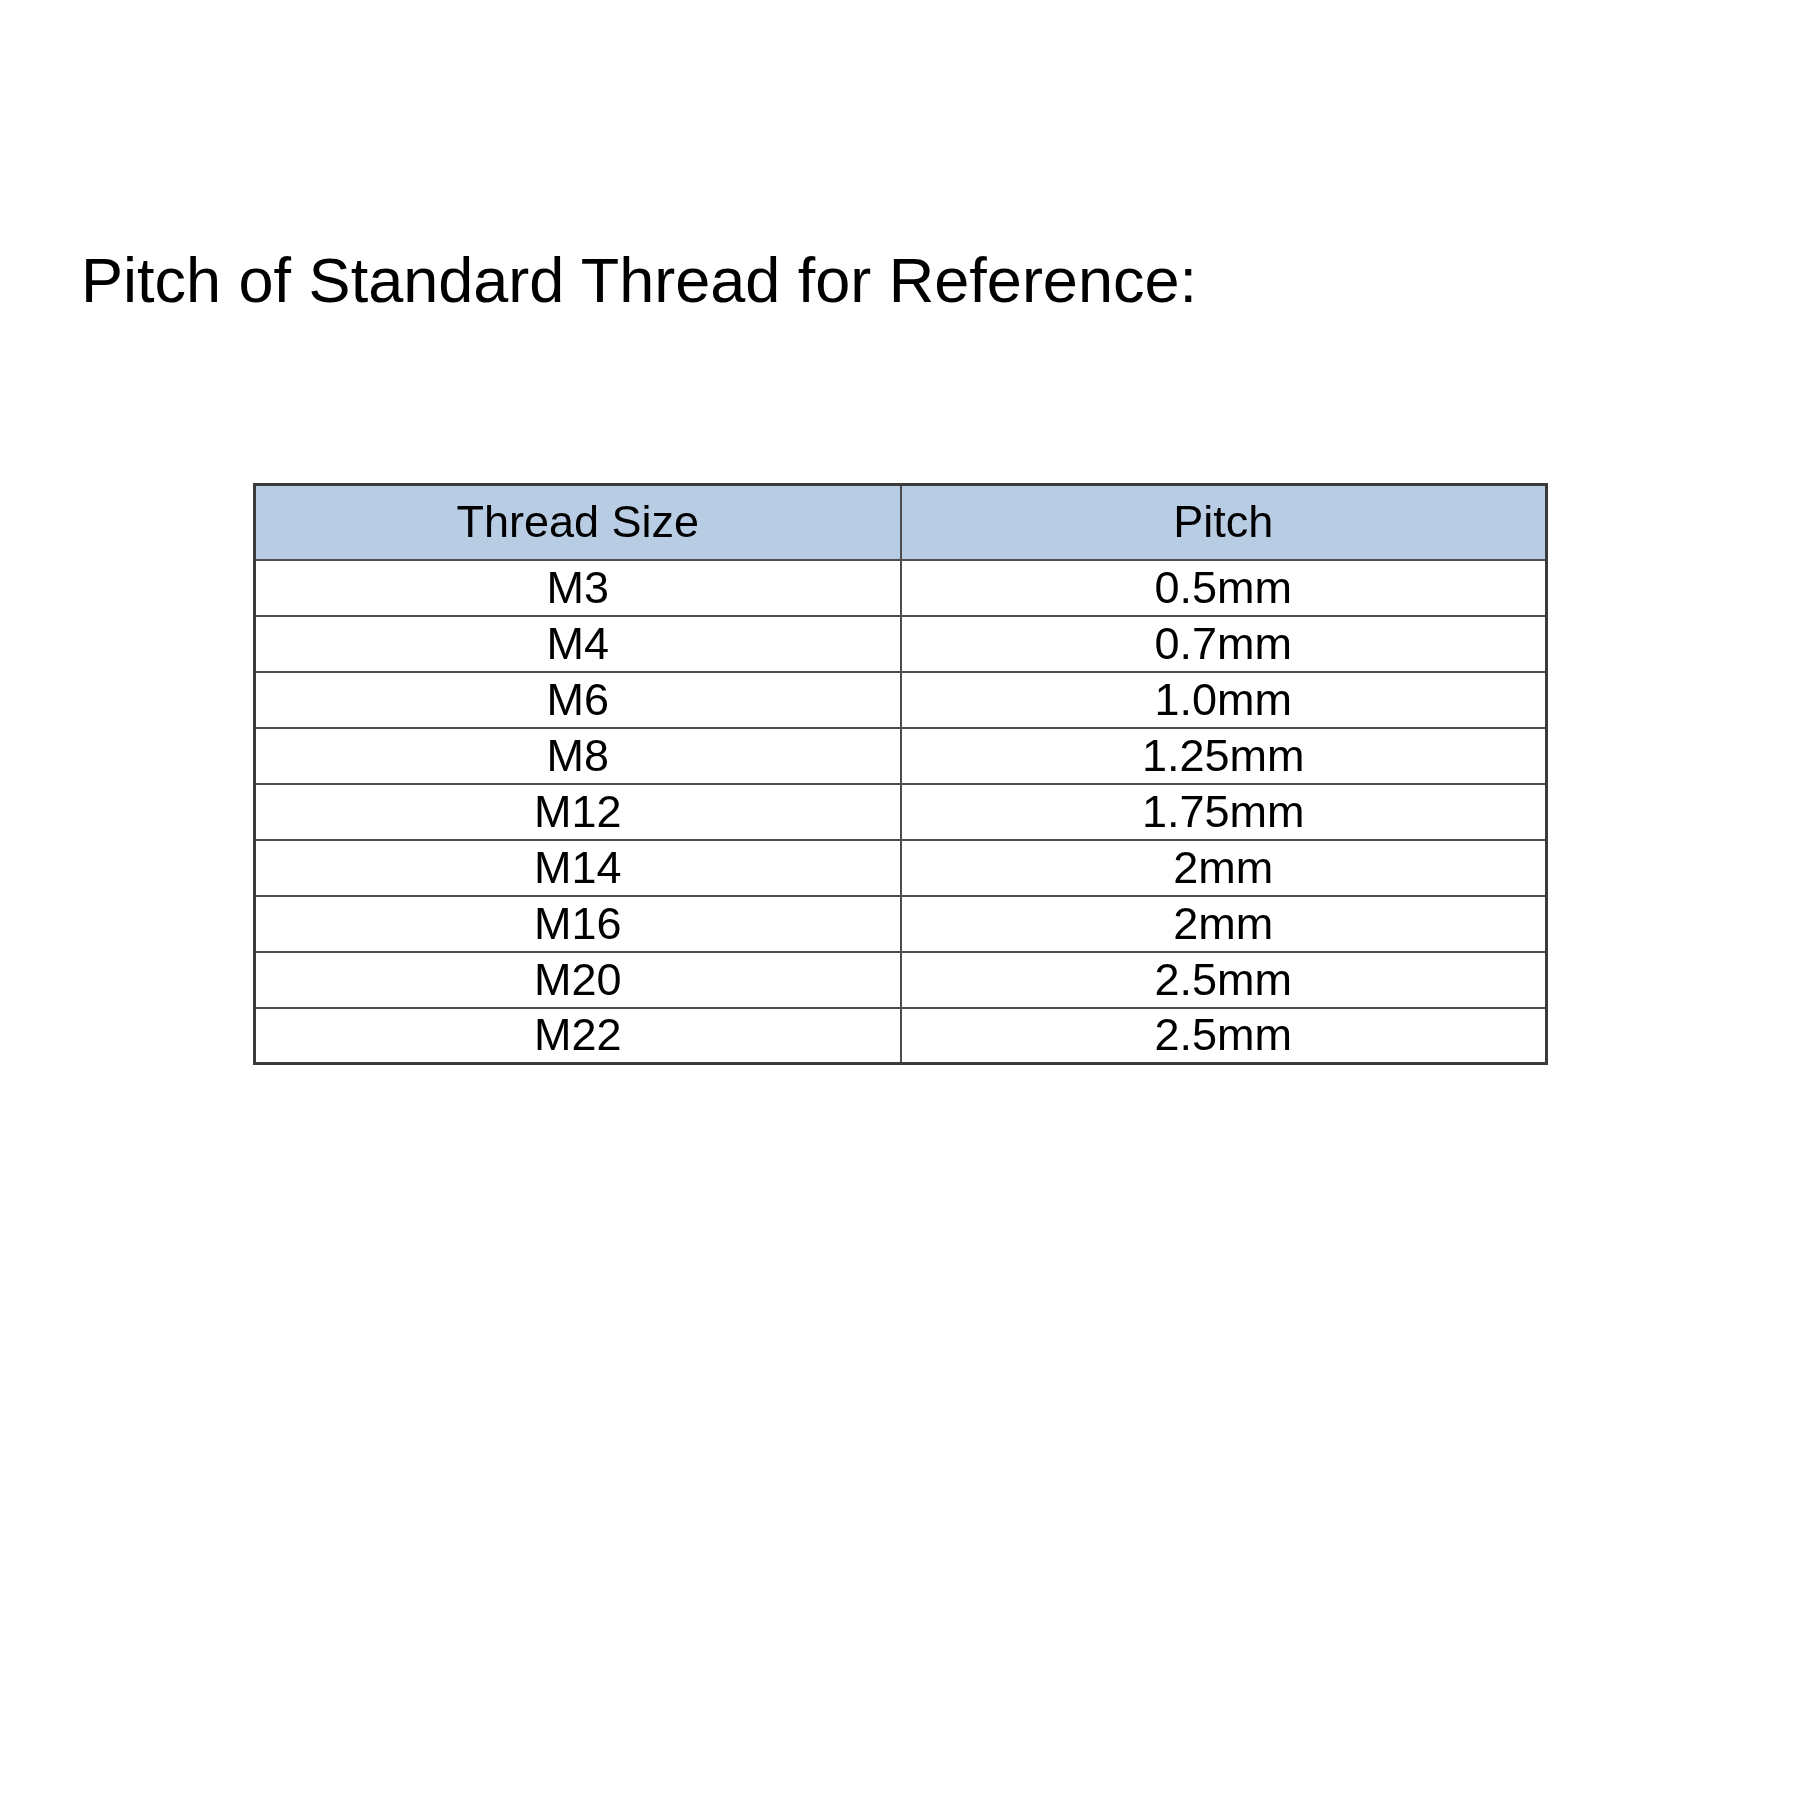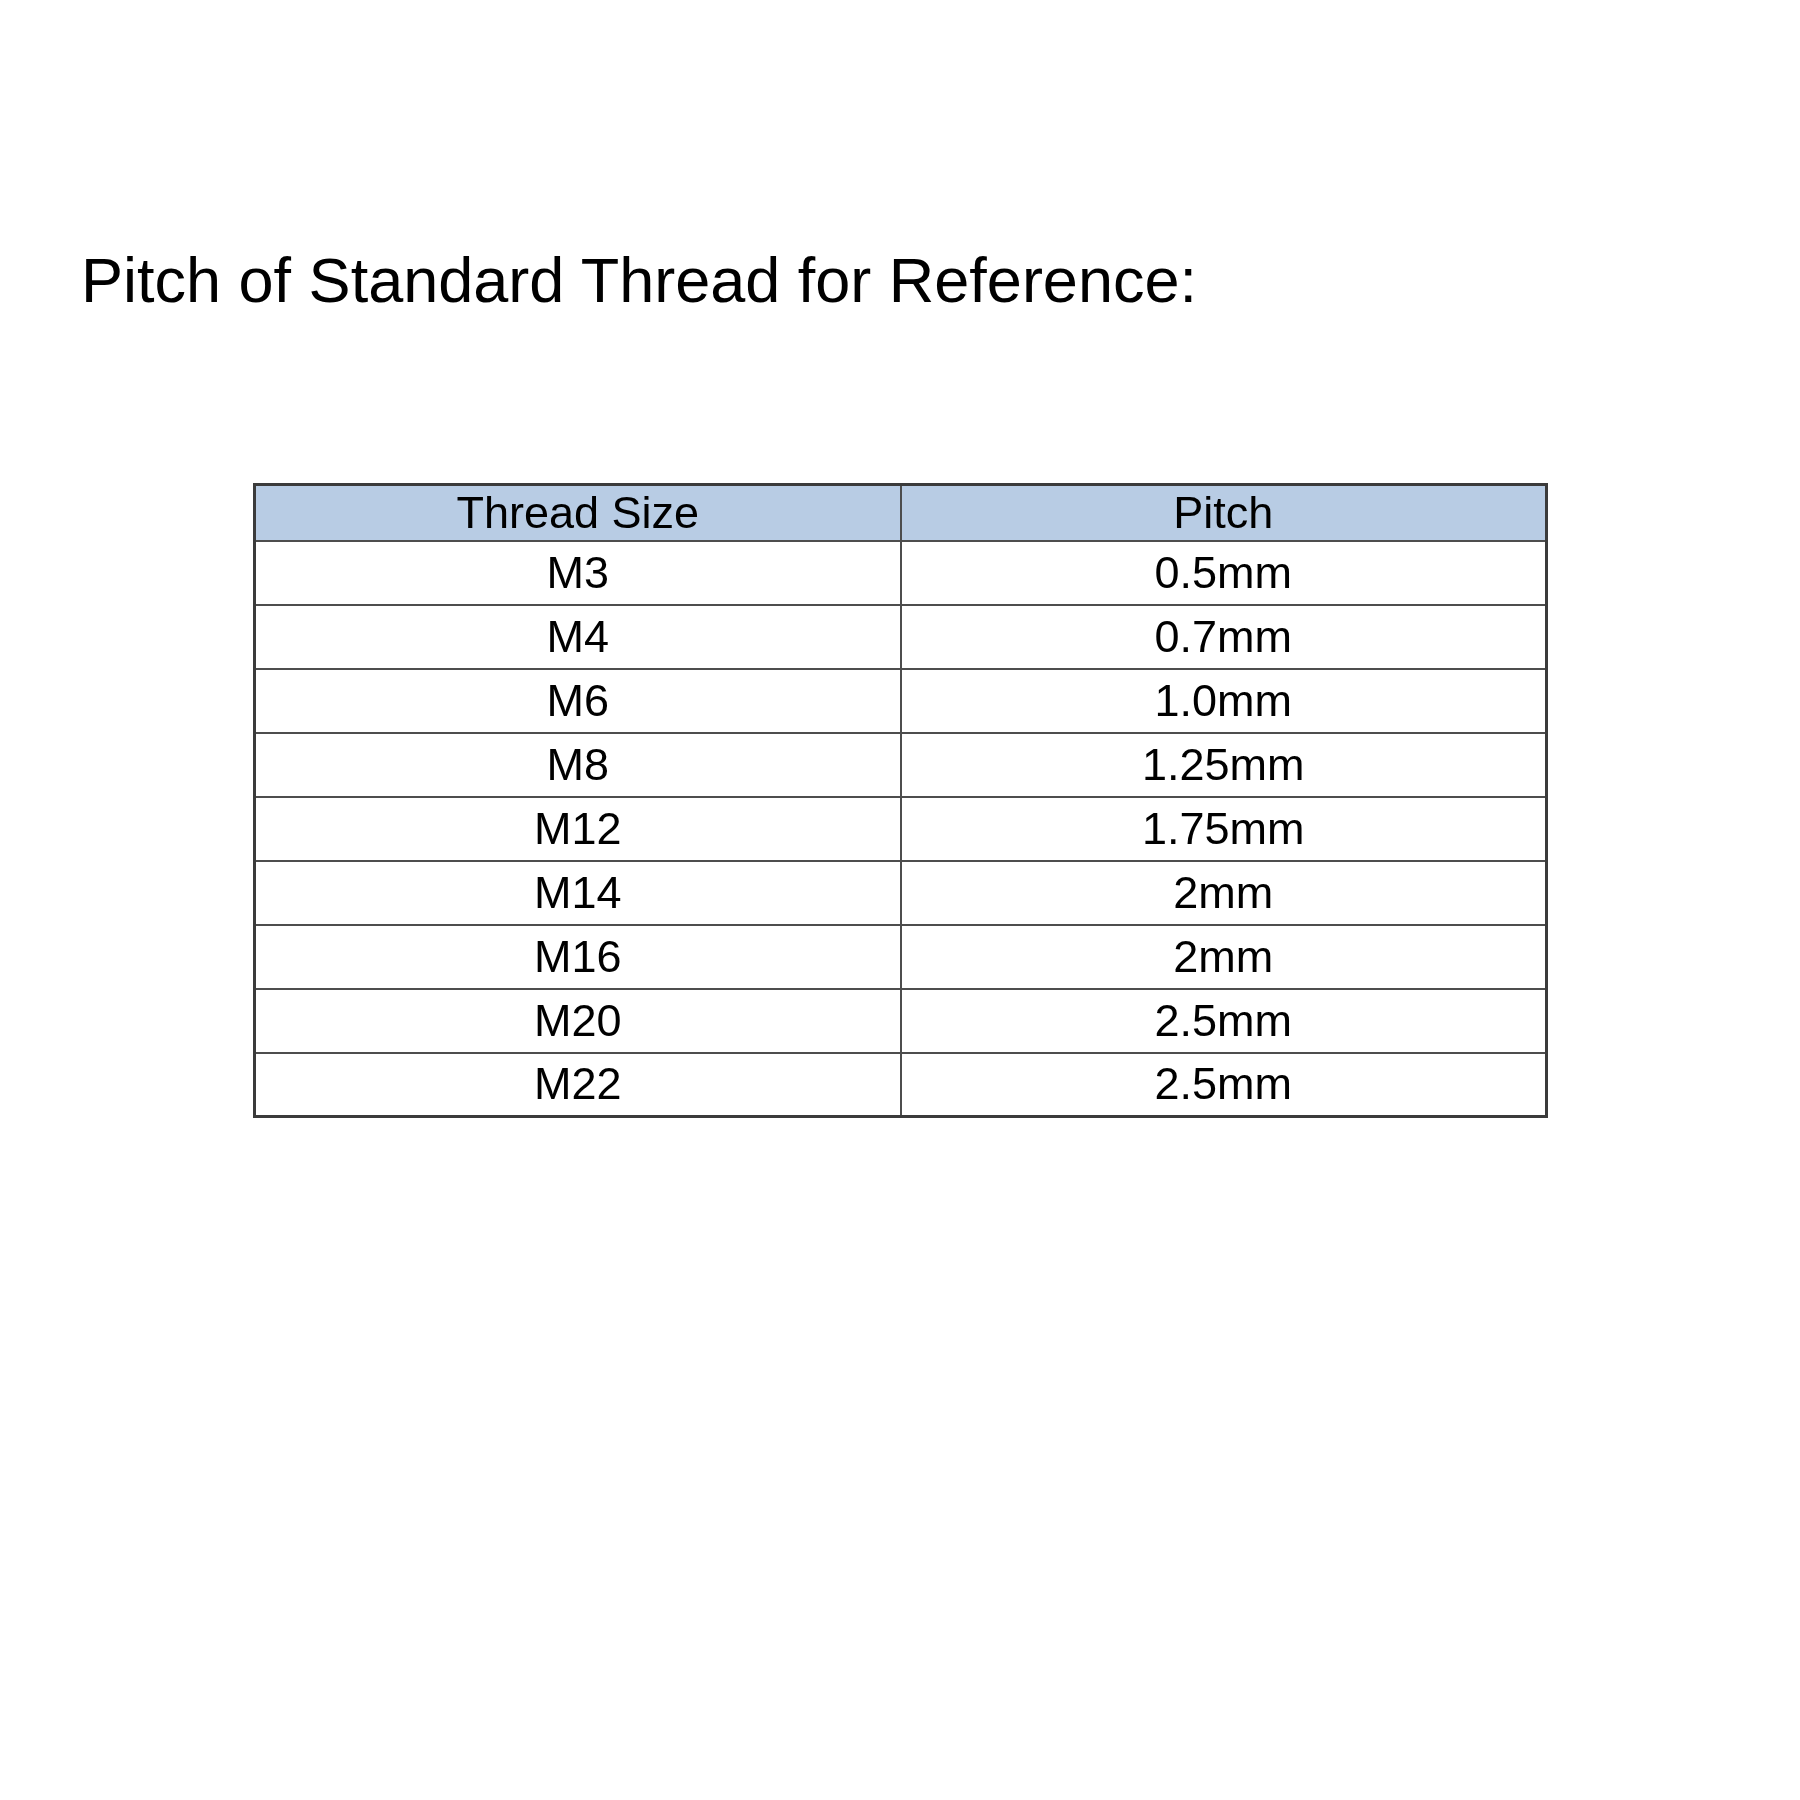--- a/index.html
+++ b/index.html
@@ -42,25 +42,25 @@
     border: 2px solid var(--border-inner);
     text-align: center;
     vertical-align: middle;
     font-size: 45px;
     font-weight: 400;
     color: #000000;
     padding: 0;
   }
   table.thread-table th {
     background: var(--header-bg);
-    height: 56px;
+    height: 75px;
   }
   table.thread-table td {
     background: #ffffff;
-    height: 64px;
+    height: 56px;
   }
 </style>
 </head>
 <body>
 
 <div class="page">
 
   <div class="title">Pitch of Standard Thread for Reference:</div>
 
   <table class="thread-table">

